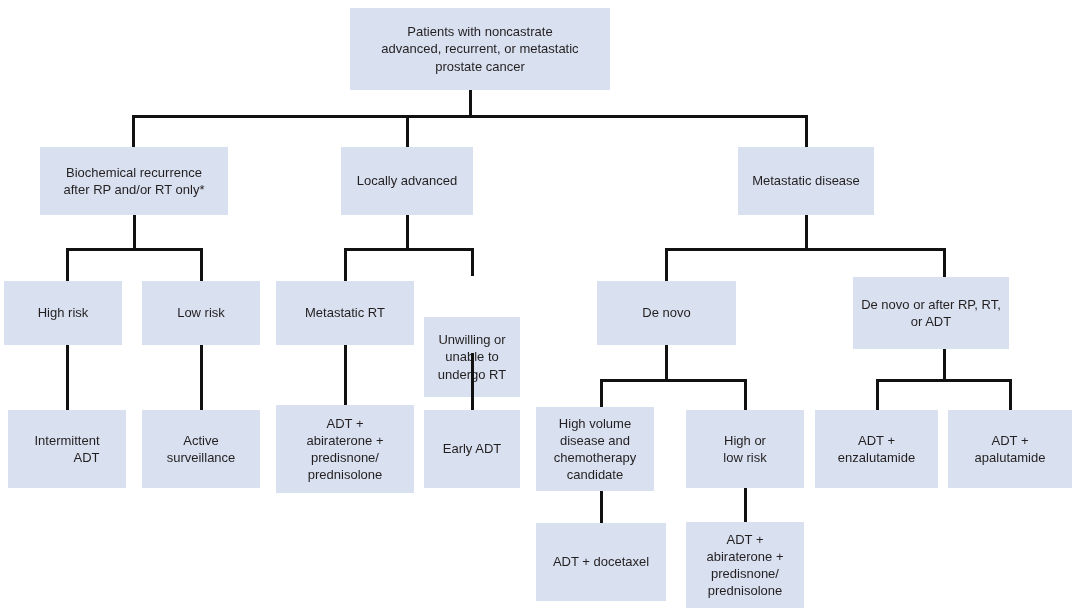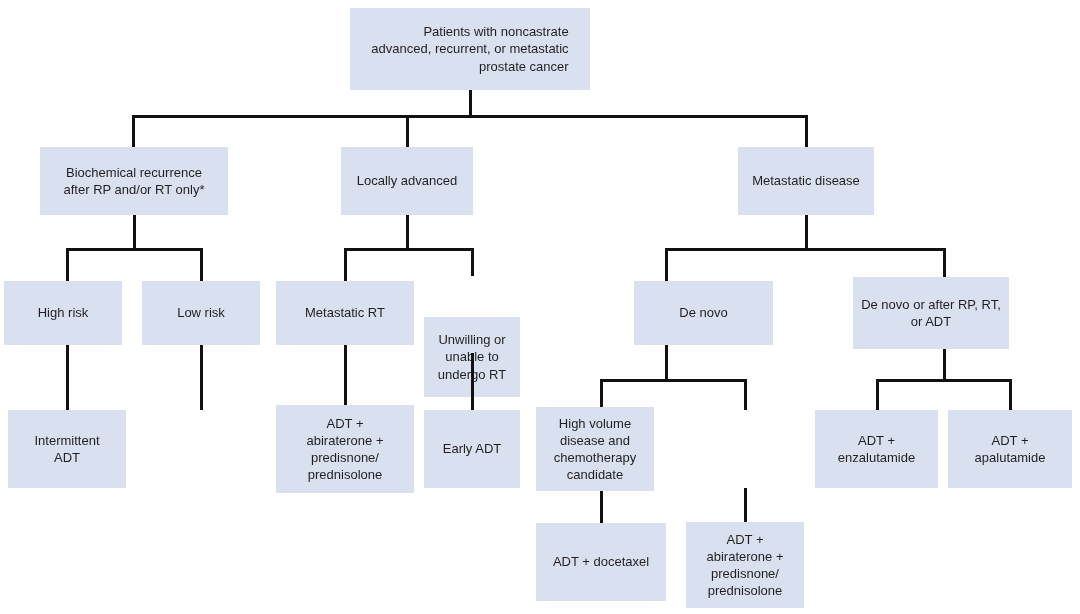--- a/index.html
+++ b/index.html
@@ -28,31 +28,31 @@
     line-height: 1.32;
     box-sizing: border-box;
     padding: 2px 4px;
   }
   .ln {
     position: absolute;
     background: var(--line, #111111);
     display: block;
   }
   
-  #n-root              { left:350px; top:8px;   width:240px; height:82px;text-align:right; }
+  #n-root              { left:350px; top:8px;   width:260px; height:82px; }
   #n-biochemical       { left:40px;  top:147px; width:188px; height:68px; }
   #n-locally-advanced  { left:341px; top:147px; width:132px; height:68px;text-align:right; }
   #n-metastatic        { left:738px; top:147px; width:136px; height:68px; }
   #n-high-risk         { left:4px;   top:281px; width:118px; height:64px; }
   #n-low-risk          { left:142px; top:281px; width:118px; height:64px; }
   #n-undergoing-rt     { left:276px; top:281px; width:138px; height:64px; }
   #n-unwilling         { left:424px; top:273px; width:96px;  height:80px;margin-top:44px; }
-  #n-de-novo           { left:597px; top:281px; width:139px; height:64px;margin-left:37px; }
+  #n-de-novo           { left:597px; top:281px; width:139px; height:64px; }
   #n-de-novo-after     { left:853px; top:277px; width:156px; height:72px; }
-  #n-intermittent-adt  { left:8px;   top:410px; width:118px; height:78px; }
+  #n-intermittent-adt  { left:8px;   top:410px; width:118px; height:78px;text-align:right; }
   #n-active-surv       { left:142px; top:410px; width:118px; height:78px; }
   #n-adt-abi-1         { left:276px; top:405px; width:138px; height:88px; }
   #n-early-adt         { left:424px; top:410px; width:96px;  height:78px; }
   #n-high-volume       { left:536px; top:407px; width:118px; height:84px; }
   #n-high-low-risk     { left:686px; top:410px; width:118px; height:78px; }
   #n-adt-enza          { left:815px; top:410px; width:123px; height:78px; }
   #n-adt-apa           { left:948px; top:410px; width:124px; height:78px; }
   #n-adt-docetaxel     { left:536px; top:523px; width:130px; height:78px; }
   #n-adt-abi-2         { left:686px; top:522px; width:118px; height:86px; }
 </style>
@@ -72,29 +72,33 @@
   <div class="node" id="n-low-risk">Low risk</div>
   <div class="node" id="n-undergoing-rt">Metastatic RT</div>
   <div class="node" id="n-unwilling">Unwilling or
 unable to
 undergo RT</div>
   <div class="node" id="n-de-novo">De novo</div>
   <div class="node" id="n-de-novo-after">De novo or after RP, RT,
 or ADT</div>
   <div class="node" id="n-intermittent-adt">Intermittent
 ADT</div>
+  <div class="node" id="n-active-surv">Active
+surveillance</div>
   <div class="node" id="n-adt-abi-1">ADT +
 abiraterone +
 predisnone/
 prednisolone</div>
   <div class="node" id="n-early-adt">Early ADT</div>
   <div class="node" id="n-high-volume">High volume
 disease and
 chemotherapy
 candidate</div>
+  <div class="node" id="n-high-low-risk">High or
+low risk</div>
   <div class="node" id="n-adt-enza">ADT +
 enzalutamide</div>
   <div class="node" id="n-adt-apa">ADT +
 apalutamide</div>
   <div class="node" id="n-adt-docetaxel">ADT + docetaxel</div>
   <div class="node" id="n-adt-abi-2">ADT +
 abiraterone +
 predisnone/
 prednisolone</div>
 

